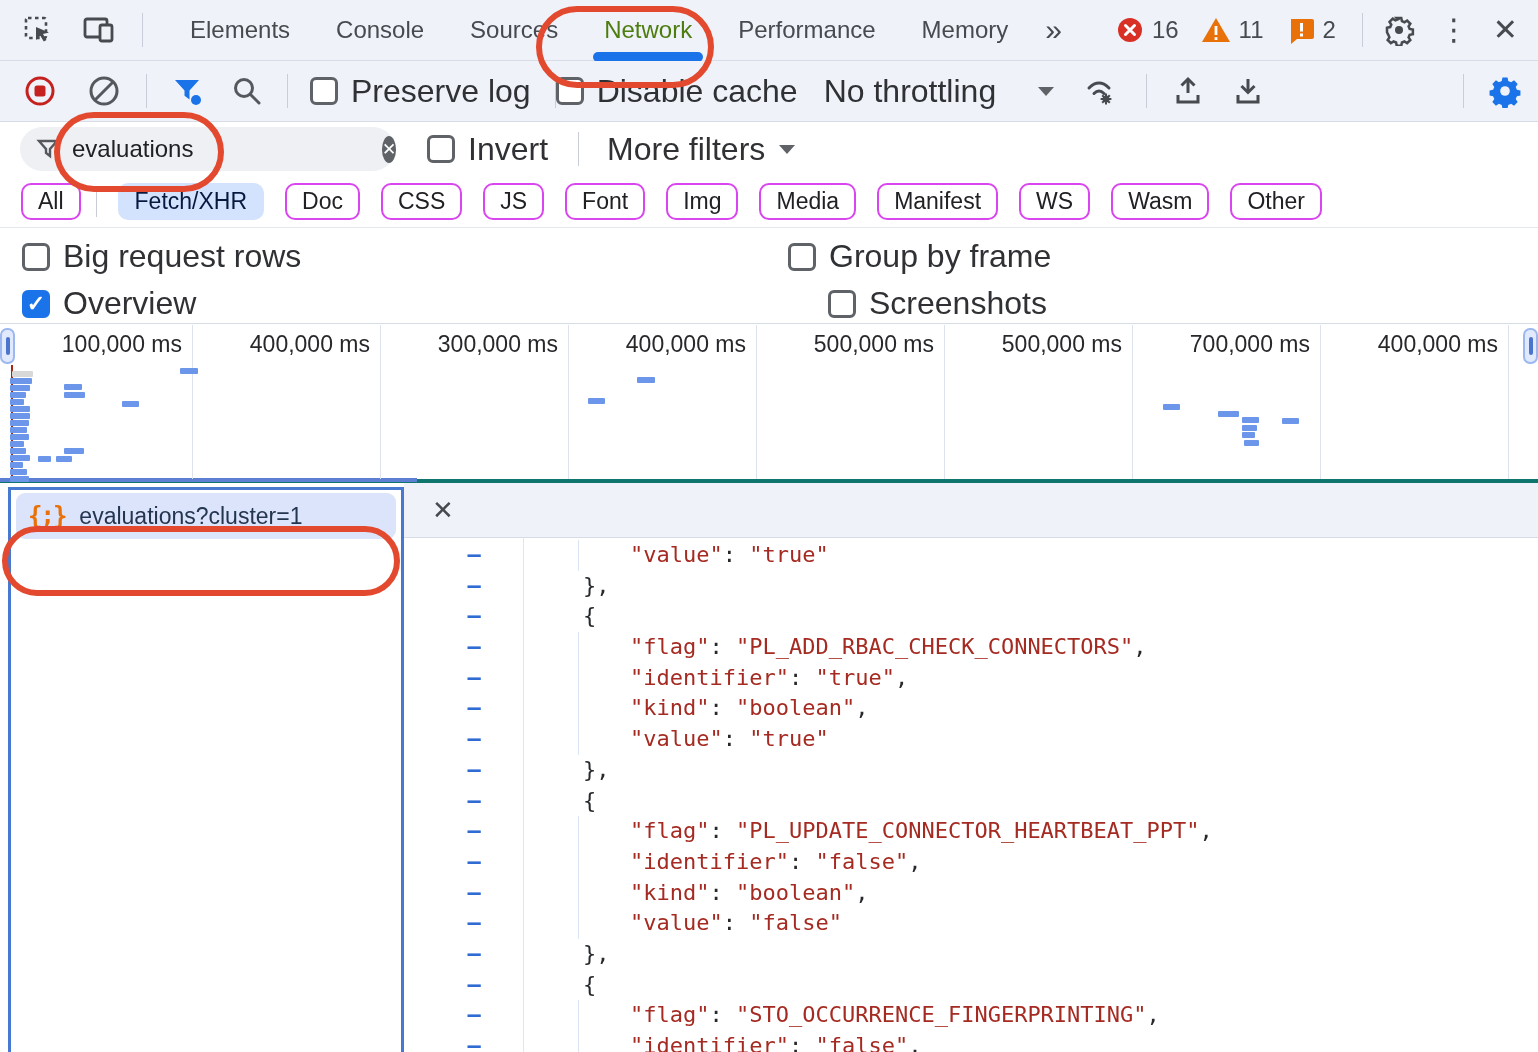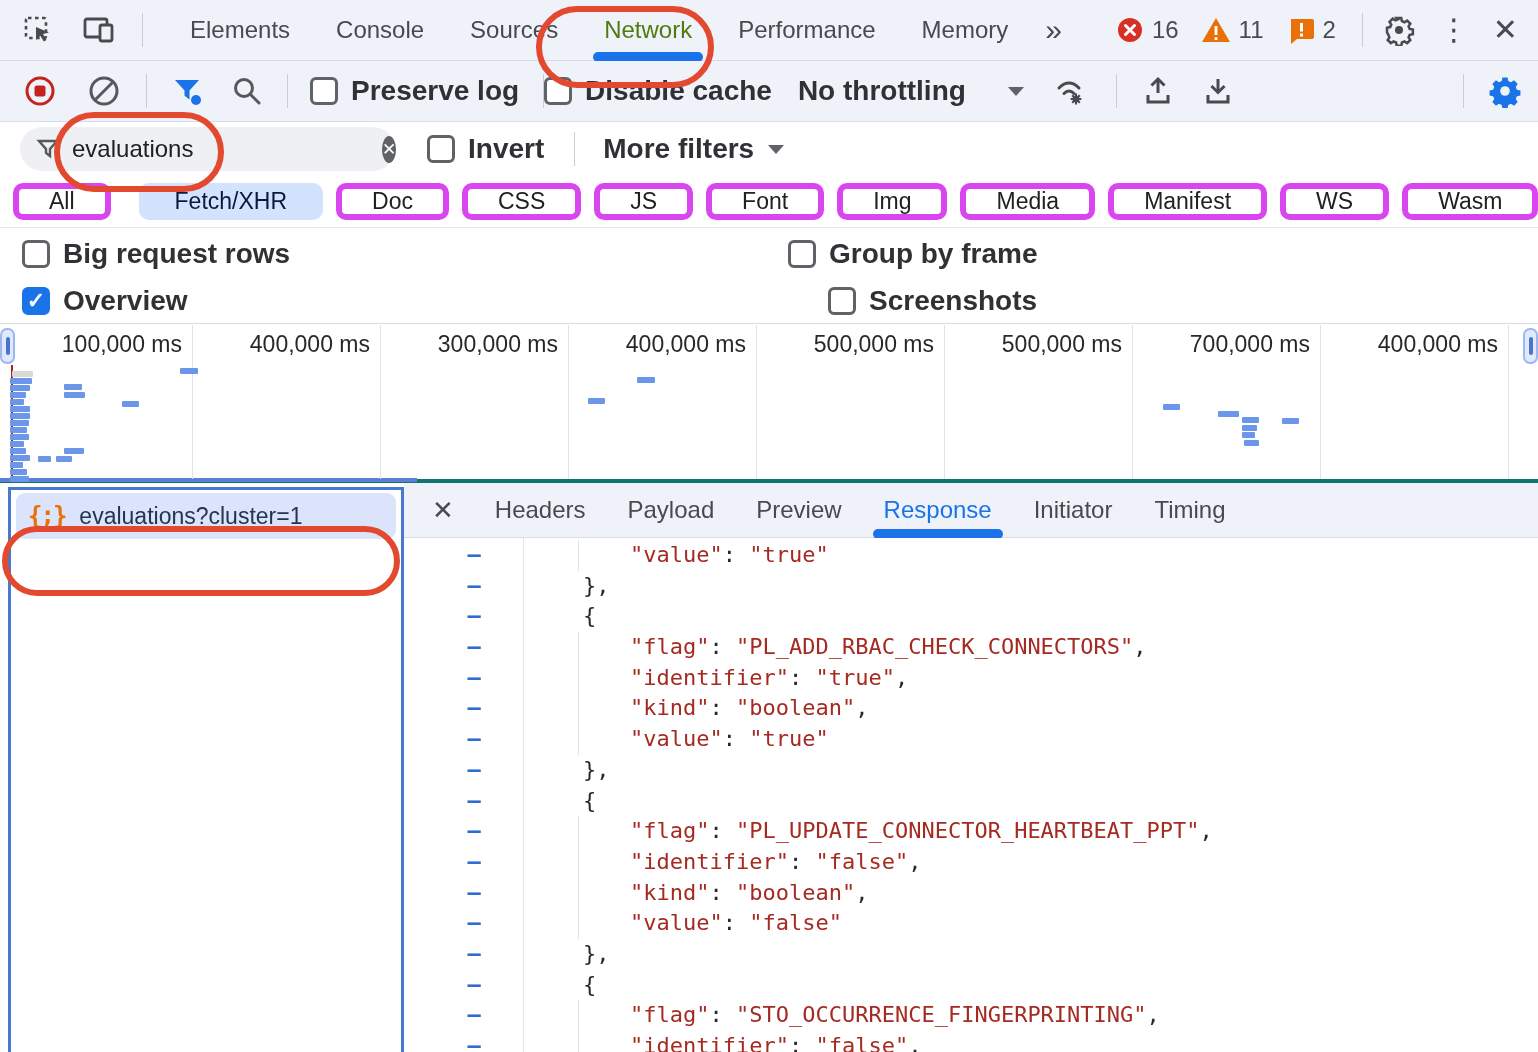--- a/index.html
+++ b/index.html
@@ -24,40 +24,40 @@
   .glyph-btn { font-size:28px; color:#474a4e; line-height:1; }
 
   
   #row2 { position:absolute; left:0; top:61px; width:1538px; height:61px;
     background:#eff2f9; border-bottom:1px solid #d8dce6;
     display:flex; align-items:center; }
   .checkbox { width:28px; height:28px; border:3px solid #5f6368; border-radius:6px;
     background:#fff; flex:0 0 auto; }
   .checkbox.checked { background:#1a73e8; border-color:#1a73e8; color:#fff;
     display:flex; align-items:center; justify-content:center; font-size:22px; font-weight:bold; }
-  .cb-label { font-size:28px; color:#2f3134; margin-left:13px; white-space:nowrap;font-weight:bold; }
+  .cb-label { font-size:32px; color:#2f3134; margin-left:13px; white-space:nowrap; }
   .cb-group { display:flex; align-items:center; }
   .dd-arrow { width:0; height:0; border-left:8px solid transparent; border-right:8px solid transparent;
     border-top:9px solid #5f6368; }
 
   
   #row3 { position:absolute; left:0; top:122px; width:1538px; height:54px;
     background:#fff; display:flex; align-items:center; }
   #filter-pill { margin-left:20px; width:375px; height:44px; border-radius:22px;
     background:#eef0f4; display:flex; align-items:center; }
   #filter-input { font-size:24px; color:#202124; margin-left:12px; flex:1; border:none;
     background:transparent; font-family:"Liberation Sans",sans-serif; outline:none; }
   #filter-clear { width:27px; height:27px; border-radius:50%; background:#5f6368; color:#fff;
     font-size:17px; display:flex; align-items:center; justify-content:center; margin-right:12px; }
 
   
   #row4 { position:absolute; left:0; top:176px; width:1538px; height:52px;
     background:#fff; border-bottom:1px solid #e4e7ee; display:flex; align-items:center; }
-  .chip { height:37px; border:6px solid #d946ef; border-radius:10px; padding:0 30px;
-    display:flex; align-items:center; font-size:23px; color:#202124; margin-left:13px;
+  .chip { height:37px; border:2px solid #d946ef; border-radius:10px; padding:0 15px;
+    display:flex; align-items:center; font-size:23px; color:#202124; margin-left:21px;
     background:#fff; white-space:nowrap; }
   .chip.selected { background:#d3e3fd; border-color:#d3e3fd; color:#07193f; }
   .chip-div { width:1px; height:30px; background:#c8cdd9; margin-left:15px; }
 
   
   #opts { position:absolute; left:0; top:228px; width:1538px; height:96px; background:#fff;
     border-bottom:1px solid #d8dce6; }
   .opt { position:absolute; display:flex; align-items:center; }
 
   
@@ -381,28 +381,20 @@
     <div id="name-panel">
       <div id="req-row">
         <span id="req-icon">{;}</span>
         <span id="req-name">evaluations?cluster=1</span>
       </div>
     </div>
 
     <div id="detail">
       <div id="detail-tabbar">
         <span id="detail-close">✕</span>
-        <div id="detail-tabs">
-            <div class="detail-tab">Headers</div>
-            <div class="detail-tab">Payload</div>
-            <div class="detail-tab">Preview</div>
-            <div class="detail-tab selected">Response</div>
-            <div class="detail-tab">Initiator</div>
-            <div class="detail-tab">Timing</div>
-          </div>
       </div>
       <div id="code">
         <div id="gutter-sep"></div>
         <div id="code-lines">
             <div class="code-line"><span class="fold">–</span><div class="guide"></div><span style="padding-left: 226px; display: inline-block;"><span class="tok-s">"value"</span><span class="tok-p">: </span><span class="tok-s">"true"</span></span></div>
             <div class="code-line"><span class="fold">–</span><span style="padding-left: 179px; display: inline-block;"><span class="tok-p">},</span></span></div>
             <div class="code-line"><span class="fold">–</span><span style="padding-left: 179px; display: inline-block;"><span class="tok-p">{</span></span></div>
             <div class="code-line"><span class="fold">–</span><div class="guide"></div><span style="padding-left: 226px; display: inline-block;"><span class="tok-s">"flag"</span><span class="tok-p">: </span><span class="tok-s">"PL_ADD_RBAC_CHECK_CONNECTORS"</span><span class="tok-p">,</span></span></div>
             <div class="code-line"><span class="fold">–</span><div class="guide"></div><span style="padding-left: 226px; display: inline-block;"><span class="tok-s">"identifier"</span><span class="tok-p">: </span><span class="tok-s">"true"</span><span class="tok-p">,</span></span></div>
             <div class="code-line"><span class="fold">–</span><div class="guide"></div><span style="padding-left: 226px; display: inline-block;"><span class="tok-s">"kind"</span><span class="tok-p">: </span><span class="tok-s">"boolean"</span><span class="tok-p">,</span></span></div>

